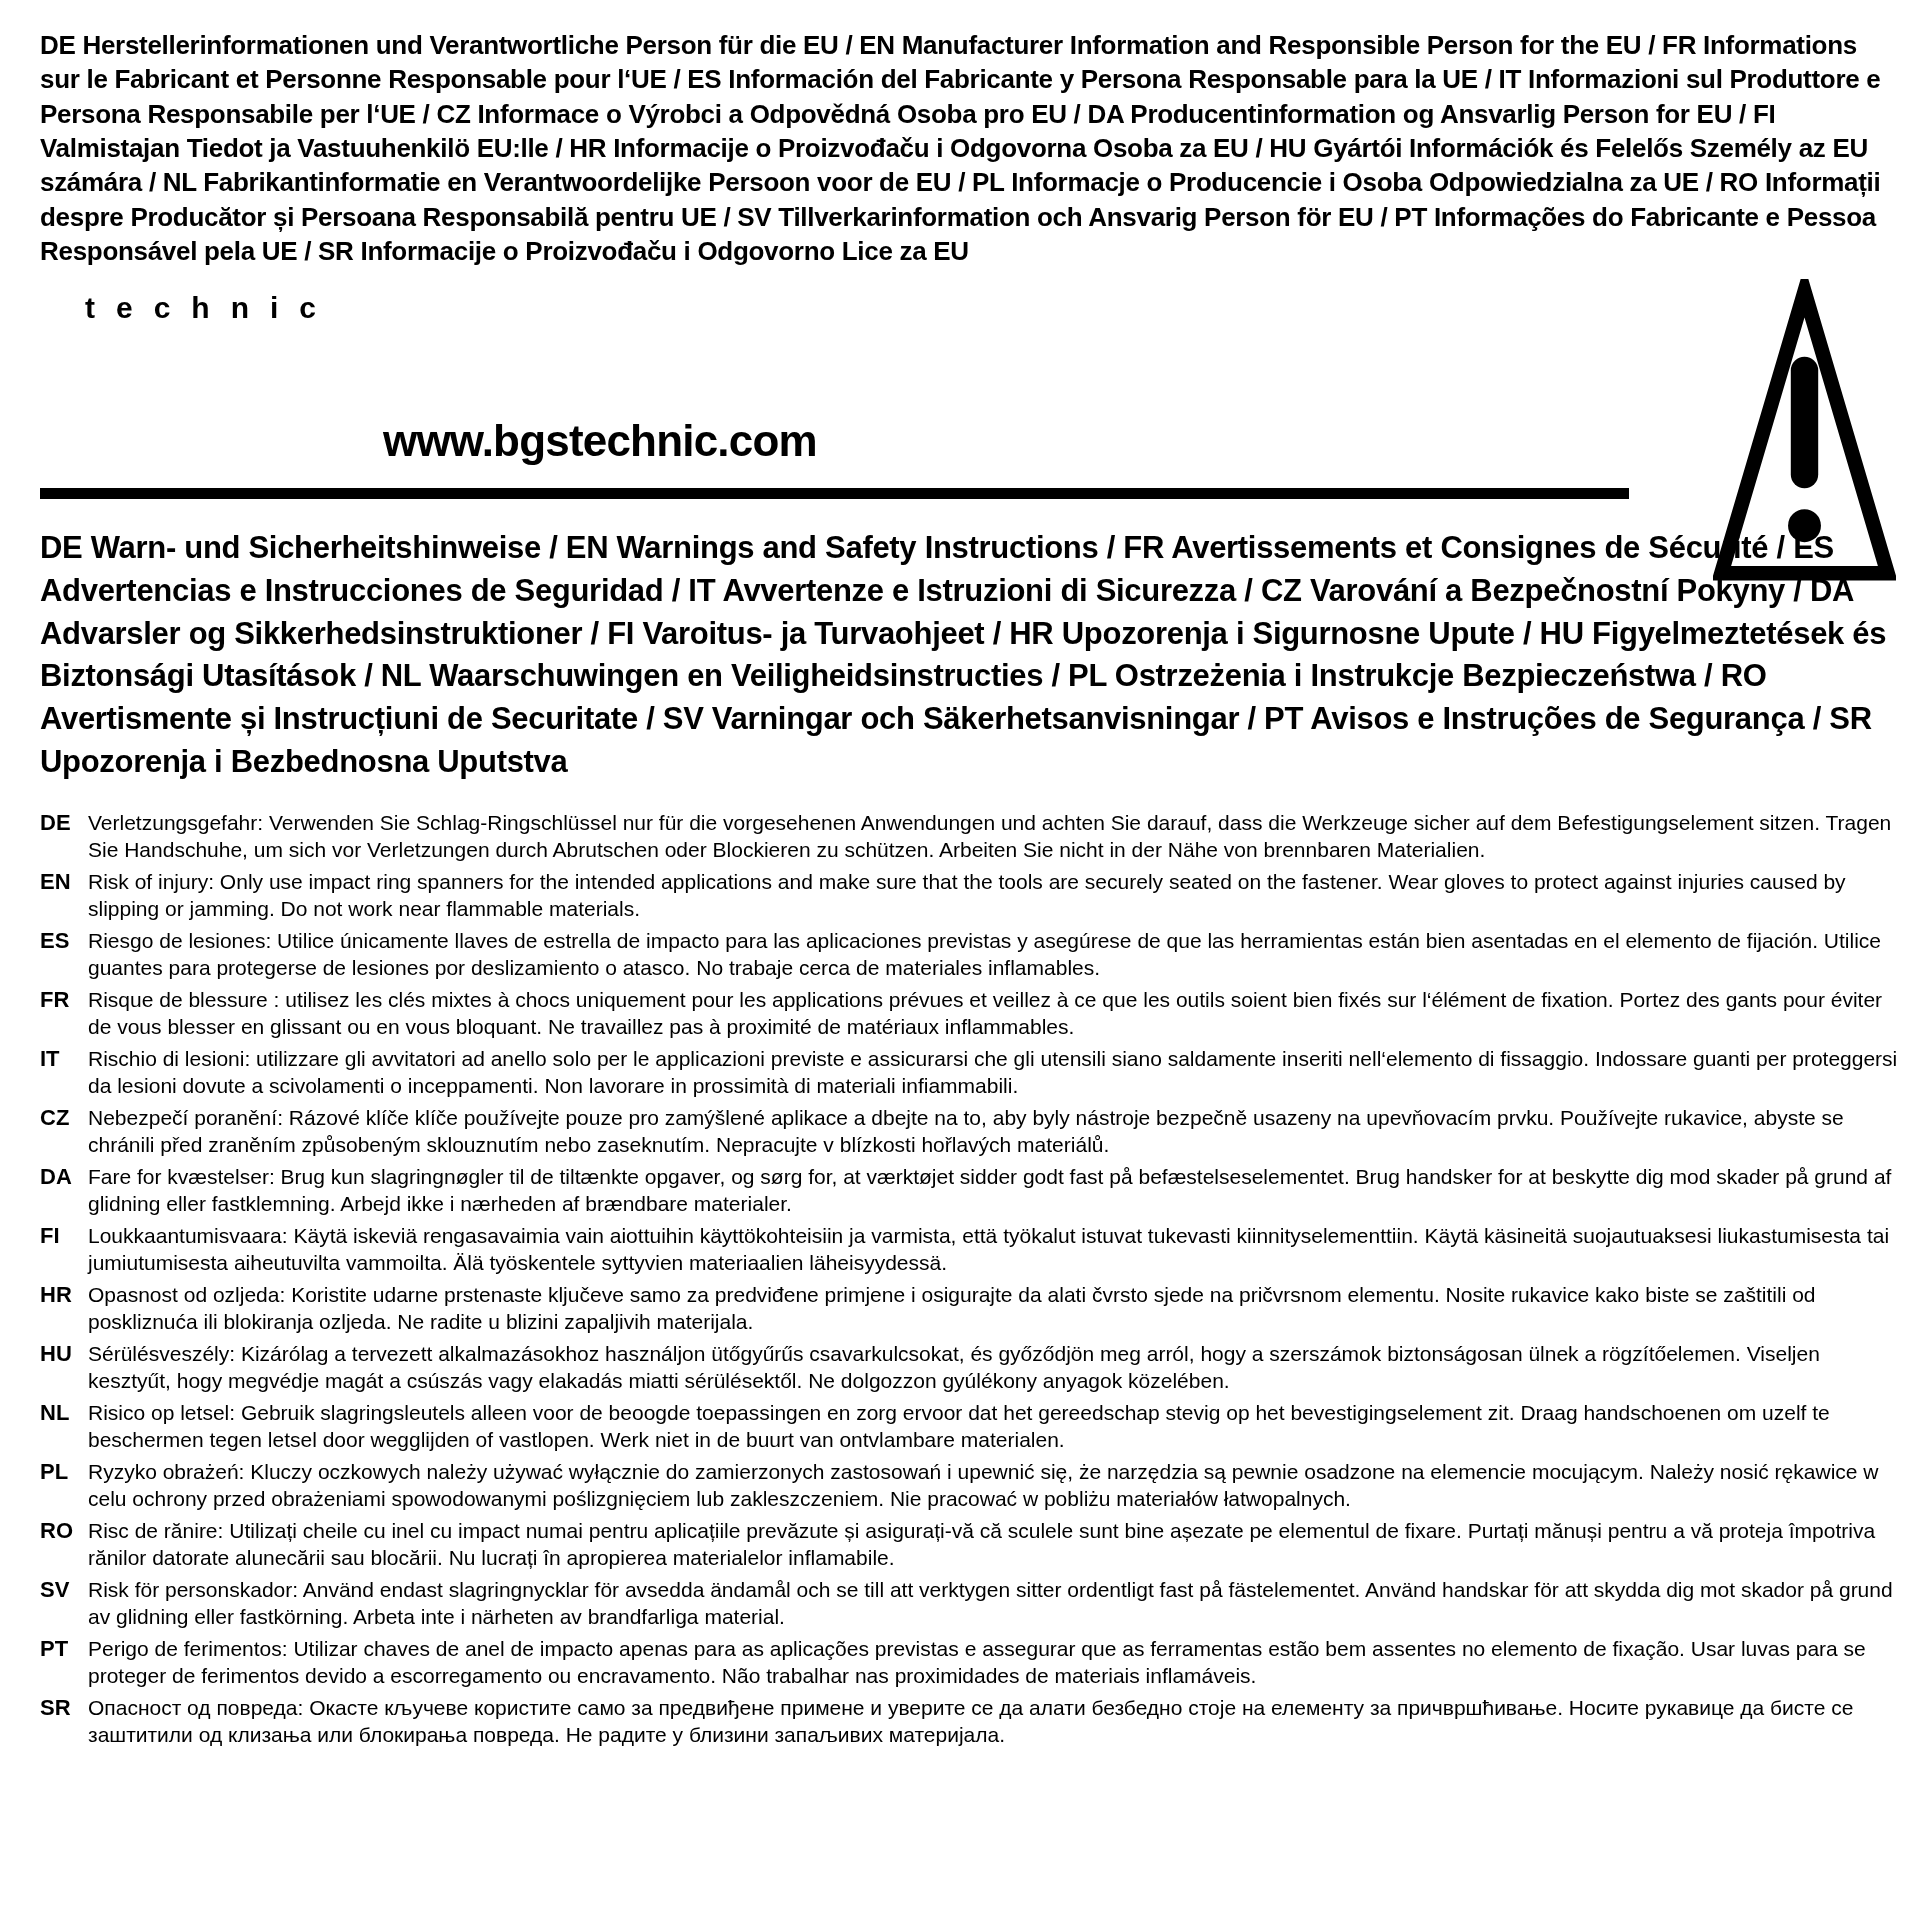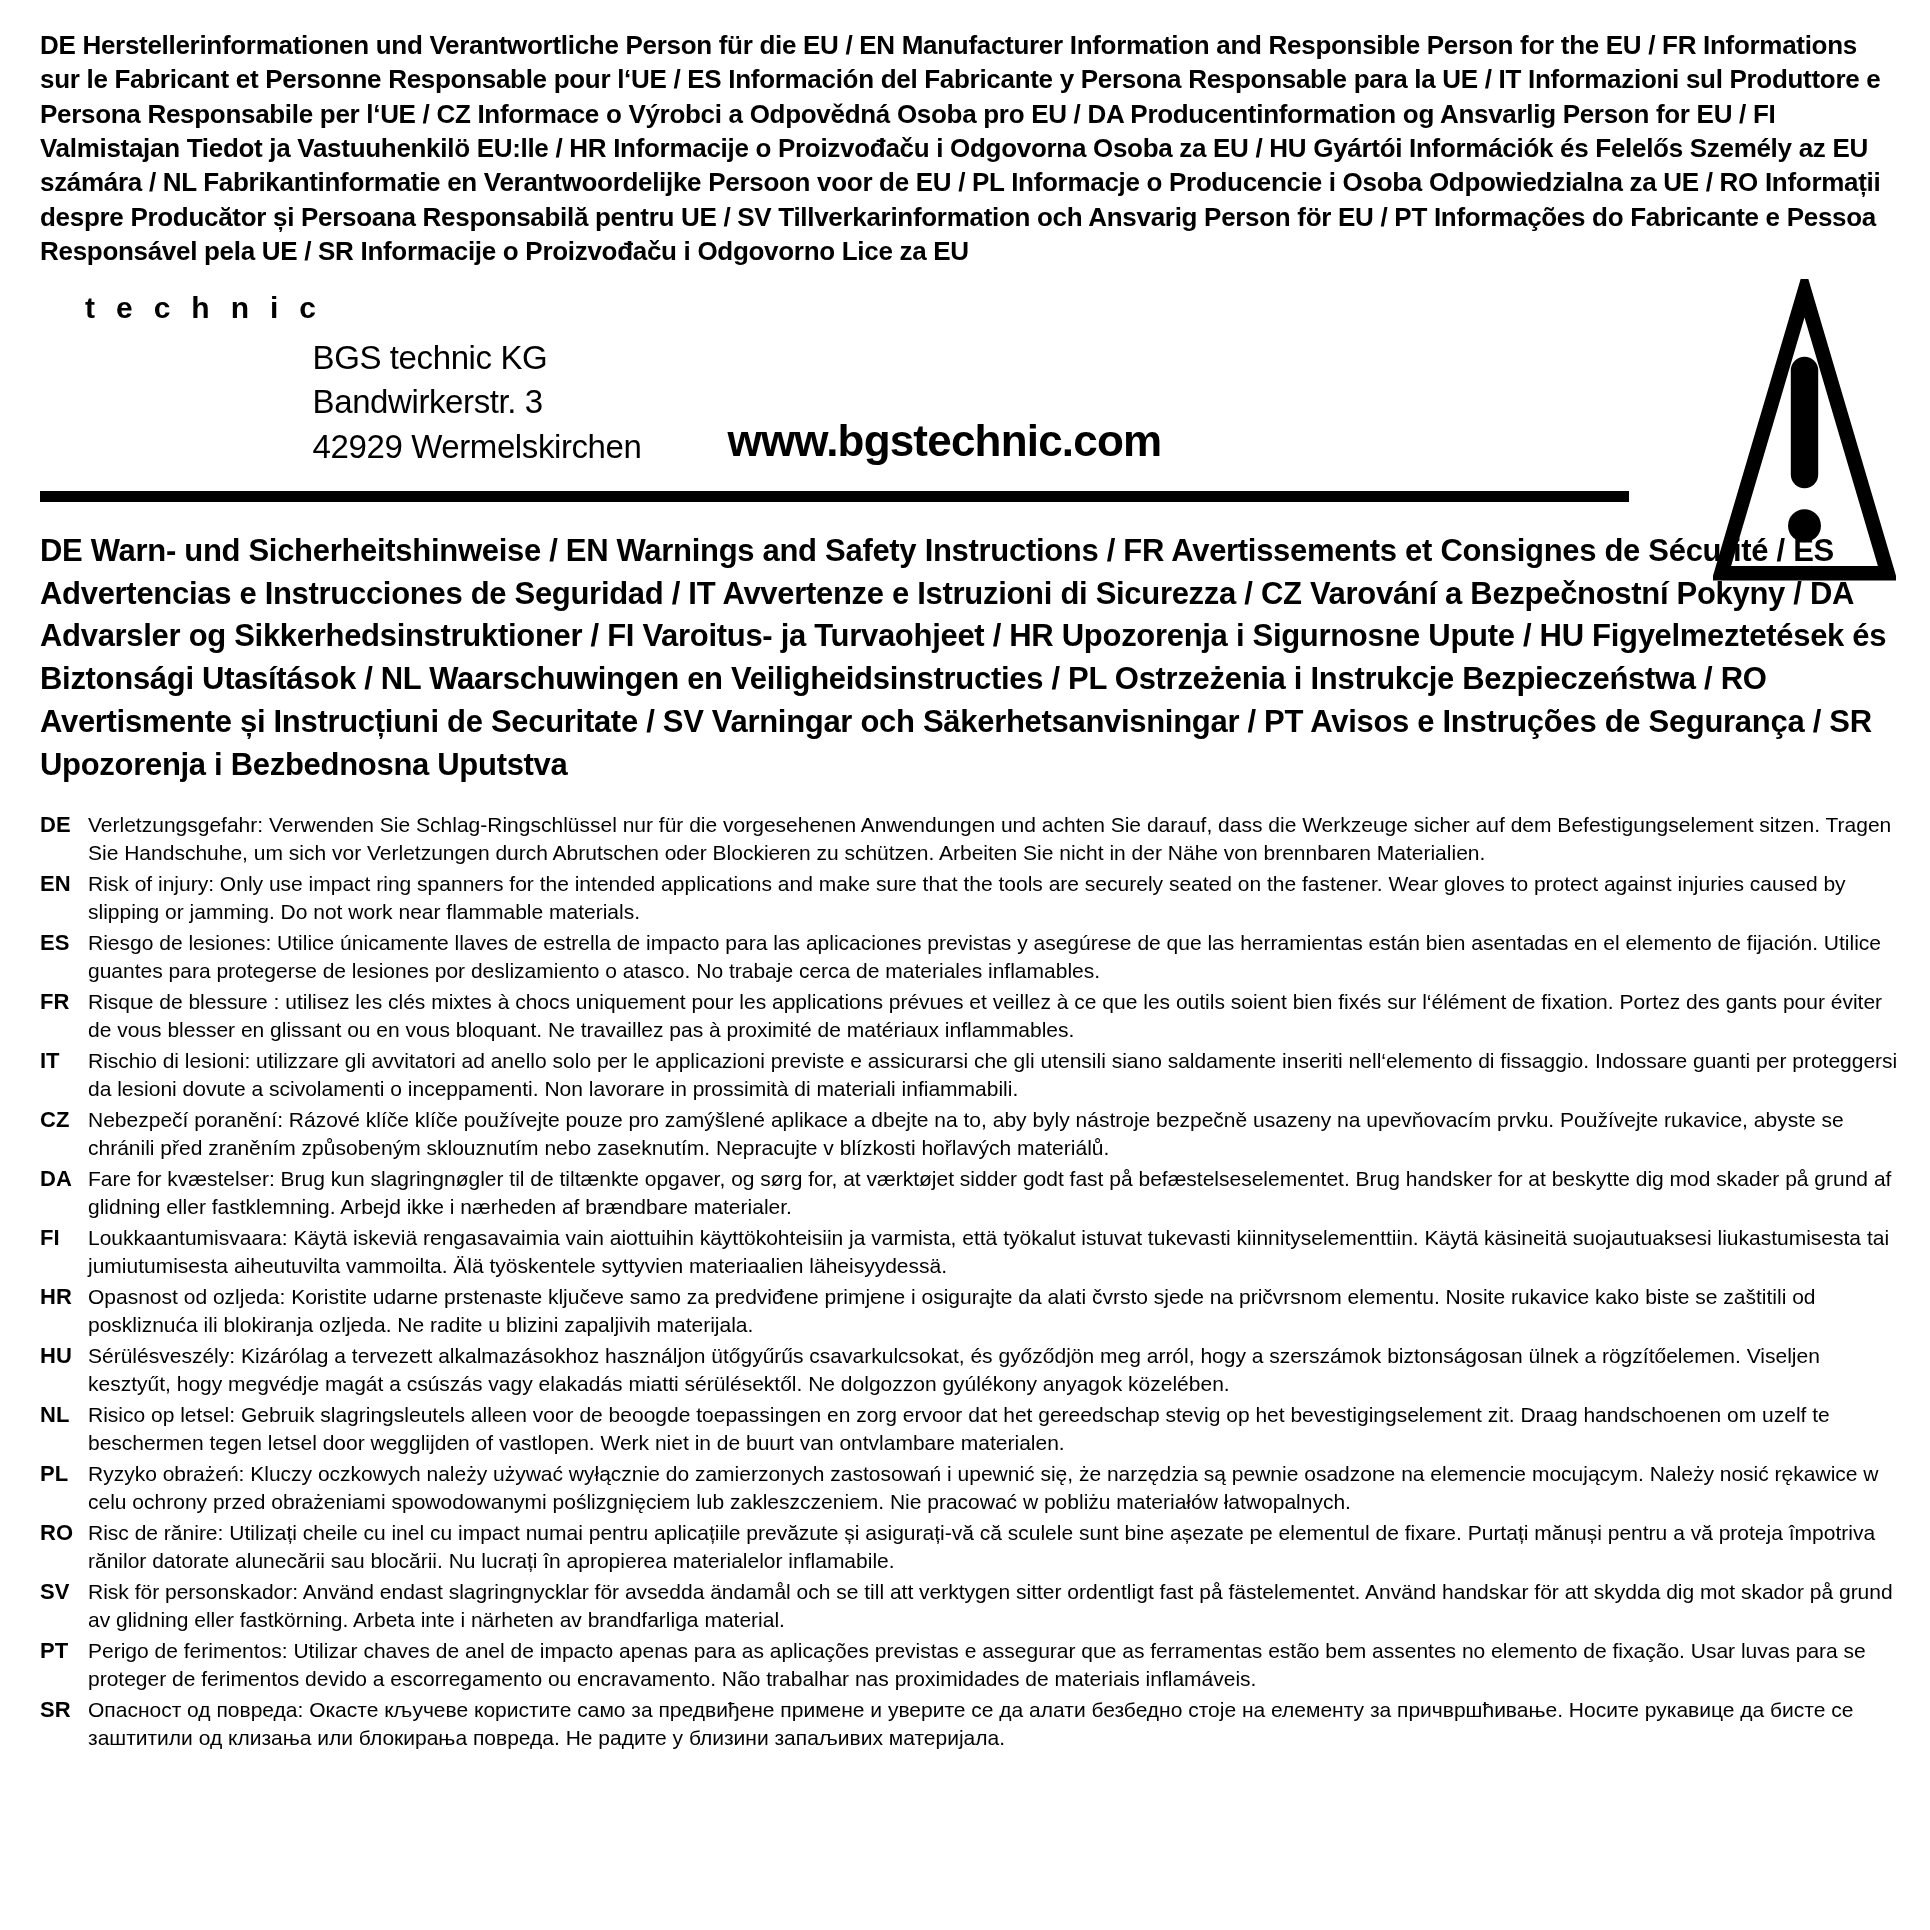--- a/index.html
+++ b/index.html
@@ -53,25 +53,20 @@
 <body>
 
 <div class="page">
 
   <p class="top-header">DE Herstellerinformationen und Verantwortliche Person für die EU  /  EN Manufacturer Information and Responsible Person for the EU  /  FR Informations sur le Fabricant et Personne Responsable pour l‘UE  /  ES Información del Fabricante y Persona Responsable para la UE  /  IT Informazioni sul Produttore e Persona Responsabile per l‘UE  /  CZ Informace o Výrobci a Odpovědná Osoba pro EU  /  DA Producentinformation og Ansvarlig Person for EU  /  FI Valmistajan Tiedot ja Vastuuhenkilö EU:lle  /  HR Informacije o Proizvođaču i Odgovorna Osoba za EU  /  HU Gyártói Információk és Felelős Személy az EU számára  /  NL Fabrikantinformatie en Verantwoordelijke Persoon voor de EU  /  PL Informacje o Producencie i Osoba Odpowiedzialna za UE  /  RO Informații despre Producător și Persoana Responsabilă pentru UE  /  SV Tillverkarinformation och Ansvarig Person för EU  /  PT Informações do Fabricante e Pessoa Responsável pela UE  /  SR Informacije o Proizvođaču i Odgovorno Lice za EU</p>
 
   <div class="brand-wrap">
     <div class="brand-row">
       <div class="logo">
         <div class="logo-sub">technic</div>
-      </div>
-      <div class="address">
-        <div>BGS technic KG</div>
-        <div>Bandwirkerstr. 3</div>
-        <div>42929 Wermelskirchen</div>
       </div>
       <div class="website">www.bgstechnic.com</div>
     </div>
 
     <svg class="triangle" viewBox="0 0 100 168" xmlns="http://www.w3.org/2000/svg">
       <path d="M50 7 L95.5 161 L4.5 161 Z" fill="none" stroke="#000" stroke-width="8" stroke-linejoin="miter"></path>
       <line x1="50" y1="50" x2="50" y2="107" stroke="#000" stroke-width="15" stroke-linecap="round"></line>
       <circle cx="50" cy="135" r="9" fill="#000"></circle>
     </svg>
 

